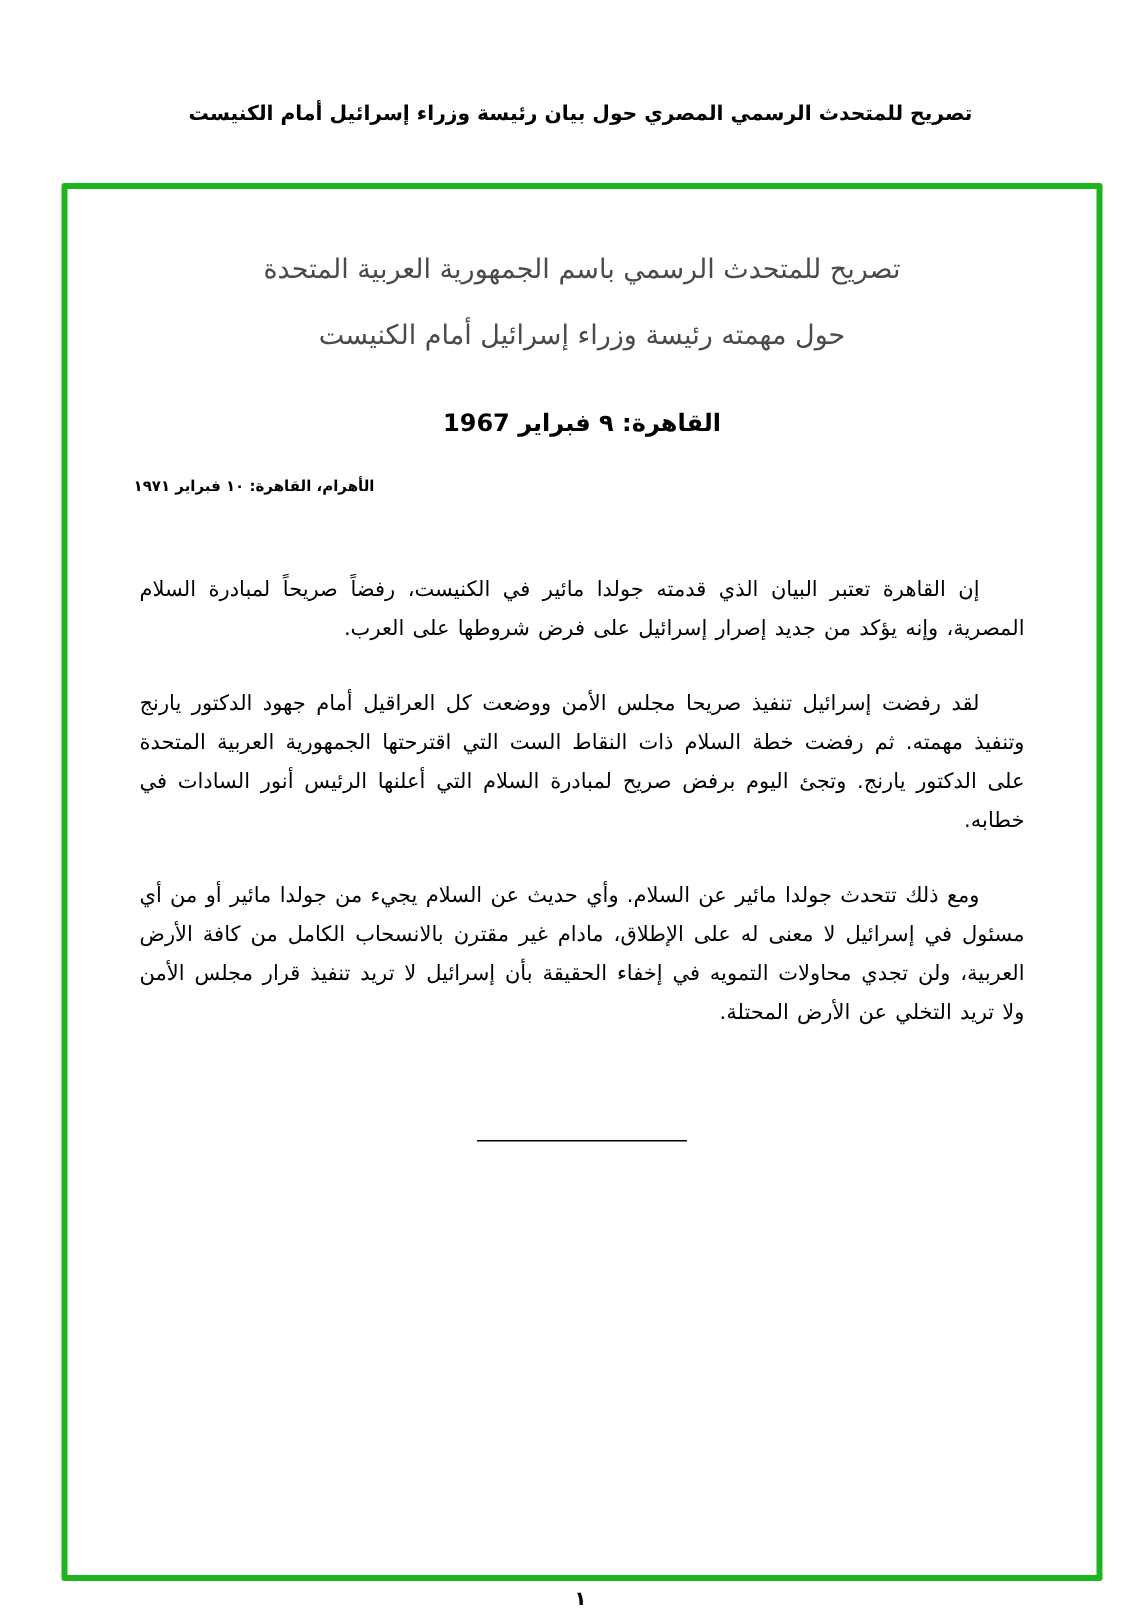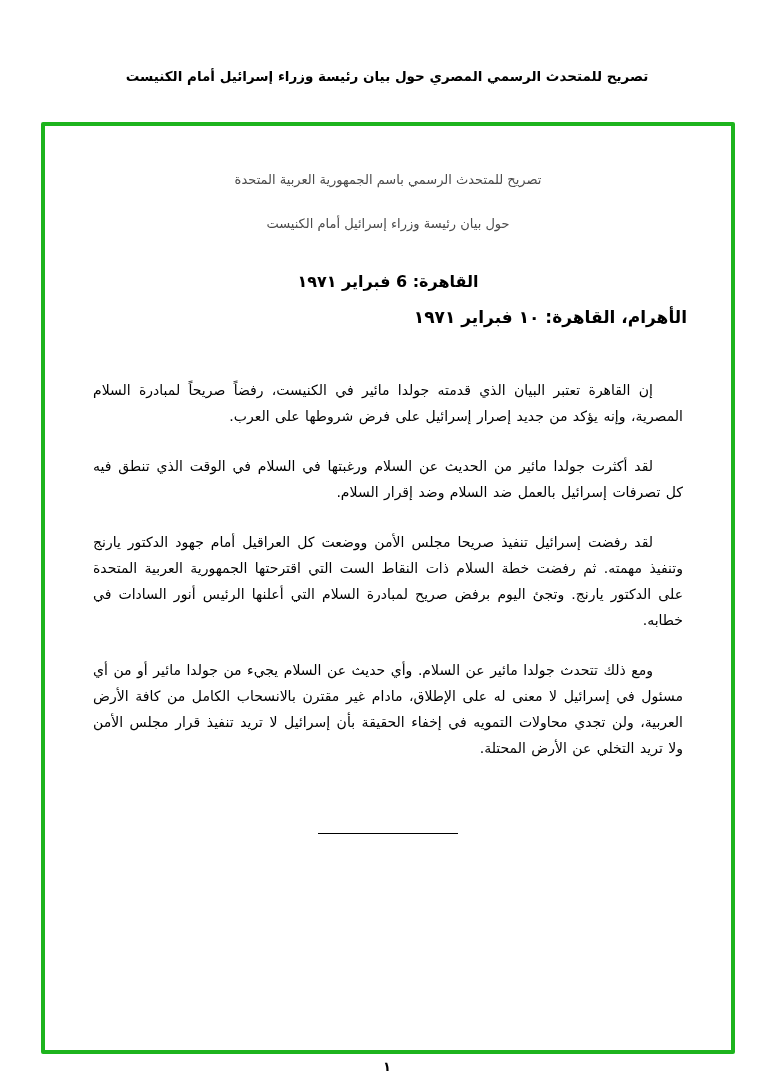--- a/index.html
+++ b/index.html
@@ -38,38 +38,38 @@
     height: 932px;
     border: 4px solid #1db41d;
     border-radius: 2px;
     background: #ffffff;
     padding: 32px 40px 0 40px;
   }
   .doc-heading {
     direction: rtl;
     text-align: center;
     color: #4a4a4a;
-    font-size: 13px;
+    font-size: 18px;
     letter-spacing: 2px;
     line-height: 36px;
     font-weight: normal;
   }
   .dateline {
     direction: rtl;
     text-align: center;
     font-weight: bold;
     font-size: 16px;
     margin-top: 22px;
   }
   .source-line {
     direction: rtl;
-    text-align: right;
+    text-align: left;
     font-weight: bold;
-    font-size: 17px;
-    margin-top: 8px;
+    font-size: 10px;
+    margin-top: 20px;
     letter-spacing: 0.5px;
   }
   .body-text {
     direction: rtl;
     margin-top: 38px;
   }
   .body-text p {
     direction: rtl;
     text-align: justify;
     text-align-last: right;
@@ -100,29 +100,28 @@
 <body>
 
 <div class="page">
 
   <div class="header-title">تصريح للمتحدث الرسمي المصري حول بيان رئيسة وزراء إسرائيل أمام الكنيست</div>
 
   <div class="green-box" style="border-color: rgb(29, 180, 29);">
 
     <div class="doc-heading">تصريح للمتحدث الرسمي باسم الجمهورية العربية المتحدة</div>
 
-    <div class="doc-heading">حول بيان رئيسة وزراء إسرائيل أمام الكنيست</div>
+    <div class="doc-heading">حول مهمته رئيسة وزراء إسرائيل أمام الكنيست</div>
 
-    <div class="dateline">القاهرة: 6 فبراير ١٩٧١</div>
+    <div class="dateline">القاهرة: ٩ فبراير 1967</div>
 
     <div class="source-line">الأهرام، القاهرة: ١٠ فبراير ١٩٧١</div>
 
     <div class="body-text">
       <p>إن القاهرة تعتبر البيان الذي قدمته جولدا مائير في الكنيست، رفضاً صريحاً لمبادرة السلام المصرية، وإنه يؤكد من جديد إصرار إسرائيل على فرض شروطها على العرب.</p>
-      <p>لقد أكثرت جولدا مائير من الحديث عن السلام ورغبتها في السلام في الوقت الذي تنطق فيه كل تصرفات إسرائيل بالعمل ضد السلام وضد إقرار السلام.</p>
       <p>لقد رفضت إسرائيل تنفيذ صريحا مجلس الأمن ووضعت كل العراقيل أمام جهود الدكتور يارنج وتنفيذ مهمته. ثم رفضت خطة السلام ذات النقاط الست التي اقترحتها الجمهورية العربية المتحدة على الدكتور يارنج. وتجئ اليوم برفض صريح لمبادرة السلام التي أعلنها الرئيس أنور السادات في خطابه.</p>
       <p>ومع ذلك تتحدث جولدا مائير عن السلام. وأي حديث عن السلام يجيء من جولدا مائير أو من أي مسئول في إسرائيل لا معنى له على الإطلاق، مادام غير مقترن بالانسحاب الكامل من كافة الأرض العربية، ولن تجدي محاولات التمويه في إخفاء الحقيقة بأن إسرائيل لا تريد تنفيذ قرار مجلس الأمن ولا تريد التخلي عن الأرض المحتلة.</p>
     </div>
 
     <div class="separator"></div>
 
   </div>
 
   <div class="page-number">١</div>
 

